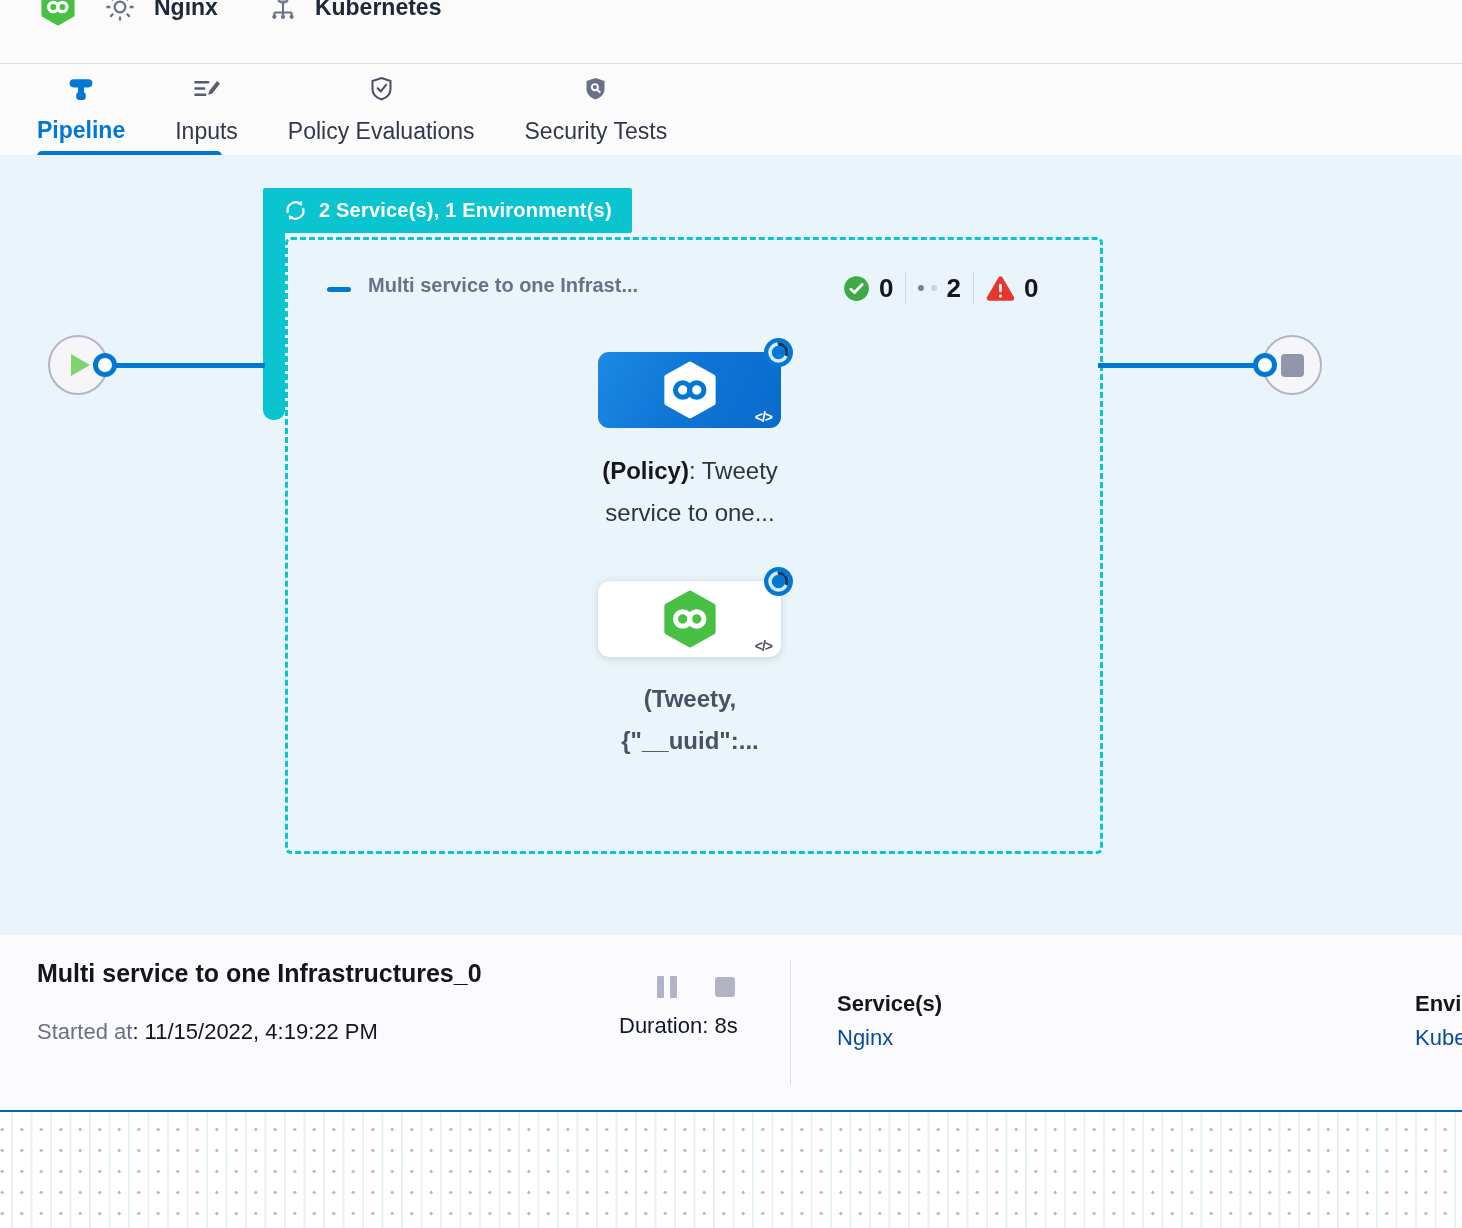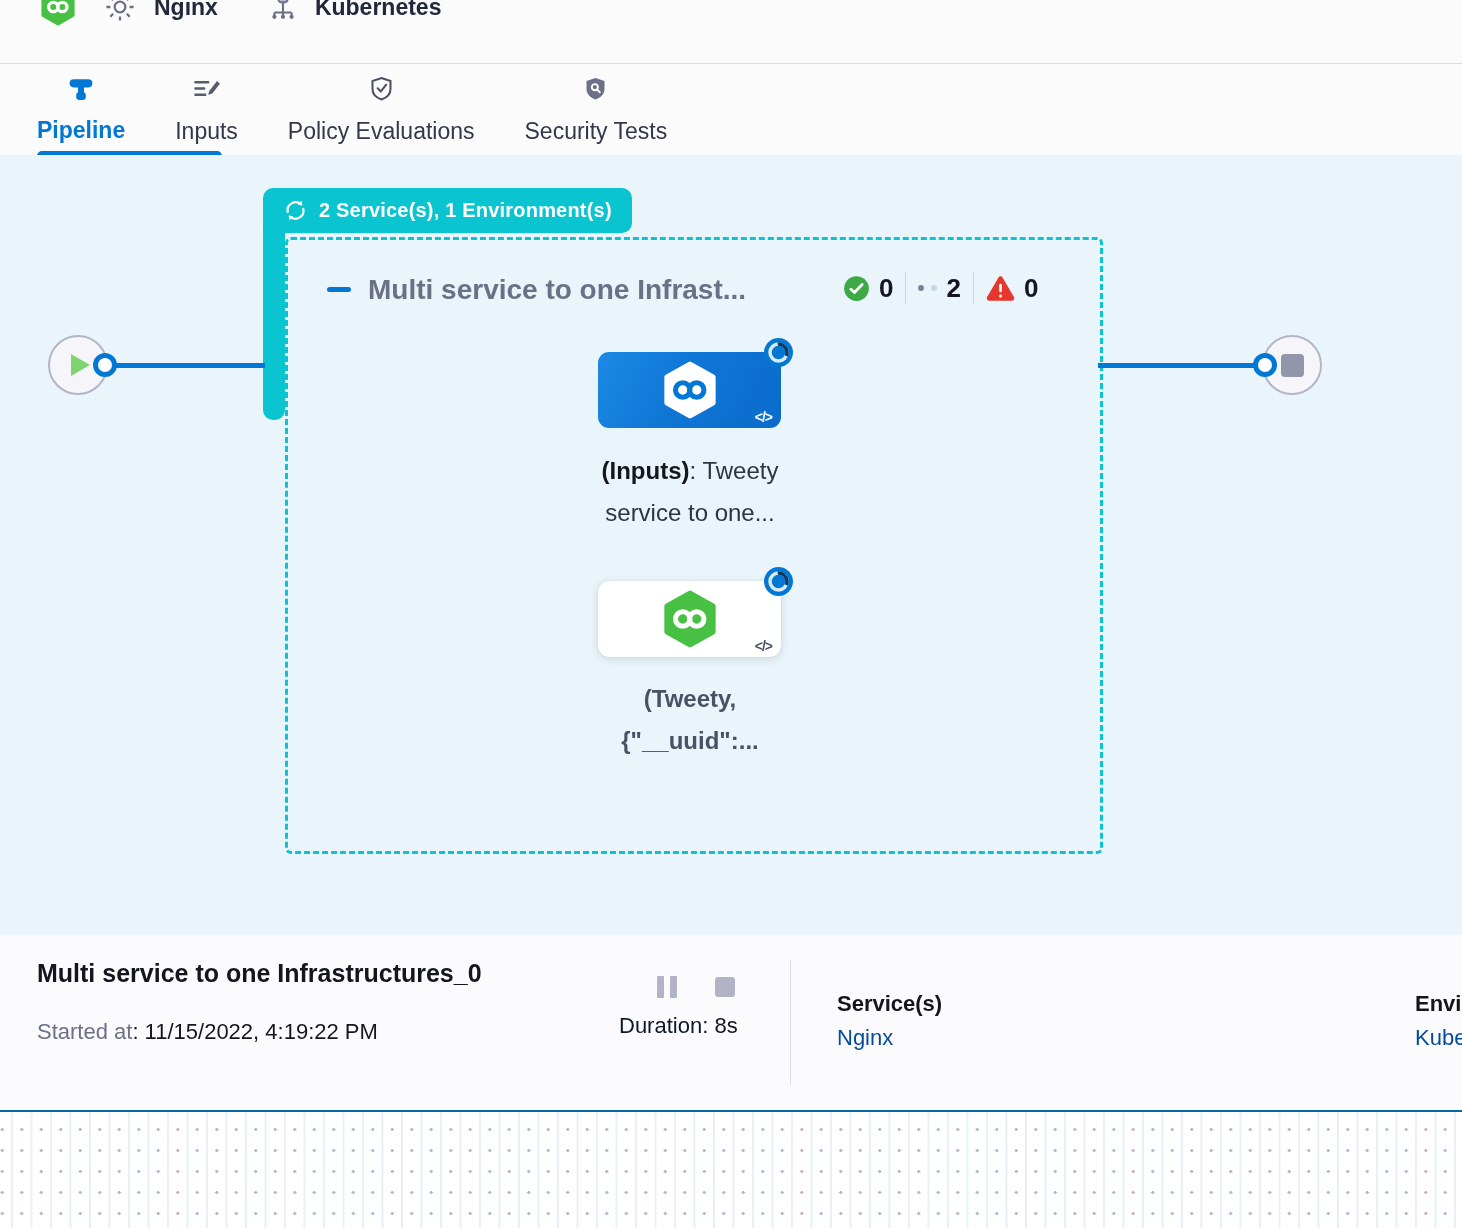--- a/index.html
+++ b/index.html
@@ -18,29 +18,29 @@
     border-bottom:1px solid #e2e4ee;}
   .tabs{position:absolute;left:37px;top:0;height:100%;display:flex;align-items:center;gap:50px;}
   .tab{display:flex;gap:15px;cursor:pointer;flex-direction:column;}
   .tab .tab-label{font-size:23px;color:#32374a;font-weight:500;}
   .tab.active .tab-label{color:#0278d5;font-weight:700;}
   .tab-underline{position:absolute;left:37px;bottom:-1px;width:185px;height:5px;background:#0278d5;
     border-radius:6px 6px 0 0;}
   
   .canvas{position:absolute;left:0;top:155px;width:1462px;height:780px;background:#e9f5fa;}
   .svc-badge{position:absolute;left:263px;top:33px;height:45px;display:flex;align-items:center;
-    gap:11px;padding:0 20px;background:#0ac4d0;border-radius:10px;z-index:4;}
+    gap:11px;padding:0 20px;background:#0ac4d0;border-radius:2px;z-index:4;}
   .svc-badge span{color:#fff;font-size:20px;font-weight:600;letter-spacing:.2px;}
   .teal-strip{position:absolute;left:263px;top:60px;width:22px;height:205px;background:#0ac4d0;
     border-radius:0 0 10px 10px;z-index:3;}
   .stage-box{position:absolute;left:285px;top:82px;width:812px;height:611px;
     border:3px dashed #0ac4d0;border-radius:6px;z-index:2;}
   .collapse-dash{position:absolute;left:327px;top:132px;width:24px;height:5px;border-radius:3px;
     background:#0278d5;z-index:5;cursor:pointer;}
-  .stage-title{position:absolute;left:368px;top:119px;font-size:28px;font-weight:600;
+  .stage-title{position:absolute;left:368px;top:119px;font-size:20px;font-weight:600;
     color:#6b7087;z-index:5;max-width:420px;white-space:nowrap;overflow:hidden;}
   .status-cluster{position:absolute;left:843px;top:117px;display:flex;align-items:center;
     gap:12px;z-index:5;}
   .status-item{display:flex;align-items:center;gap:9px;}
   .status-num{font-size:26px;font-weight:600;color:#15151f;}
   .status-div{width:1px;height:32px;background:#ccd8e0;}
   .run-dots{display:flex;align-items:center;gap:7px;}
   .run-dots i{display:block;width:6px;height:6px;border-radius:50%;}
   .run-dots i:nth-child(1){background:#7d819a;}
   .run-dots i:nth-child(2){background:#c3d6e3;}
@@ -254,21 +254,21 @@
     <span class="code-badge">&lt;/&gt;</span>
     <span class="spinner icon">
       <svg width="31" height="31" viewBox="0 0 30 30">
           <circle cx="15" cy="15" r="14" fill="#0278d5"></circle>
           <circle cx="15" cy="15" r="8.2" fill="none" stroke="rgba(255,255,255,0.85)" stroke-width="3.4"></circle>
           <circle cx="15" cy="15" r="8.2" fill="none" stroke="#0a3b66" stroke-width="3.4" stroke-dasharray="17 40" transform="rotate(-95 15 15)"></circle>
         </svg>
     </span>
   </div>
   <div class="node-label label-1">
-    <div><b>(Inputs)</b><span>: Tweety</span></div>
+    <div><b>(Policy)</b><span>: Tweety</span></div>
     <div>service to one...</div>
   </div>
 
   <div class="node node-white">
     <span class="icon">
       <svg width="56" height="58" viewBox="0 0 100 104">
           <polygon points="50,6 91,29 91,75 50,98 9,75 9,29" fill="#47c043" stroke="#47c043" stroke-width="10" stroke-linejoin="round"></polygon>
           <g stroke="#ffffff" stroke-width="9" fill="none">
             <circle cx="37" cy="52" r="13"></circle>
             <circle cx="62" cy="52" r="13"></circle>

